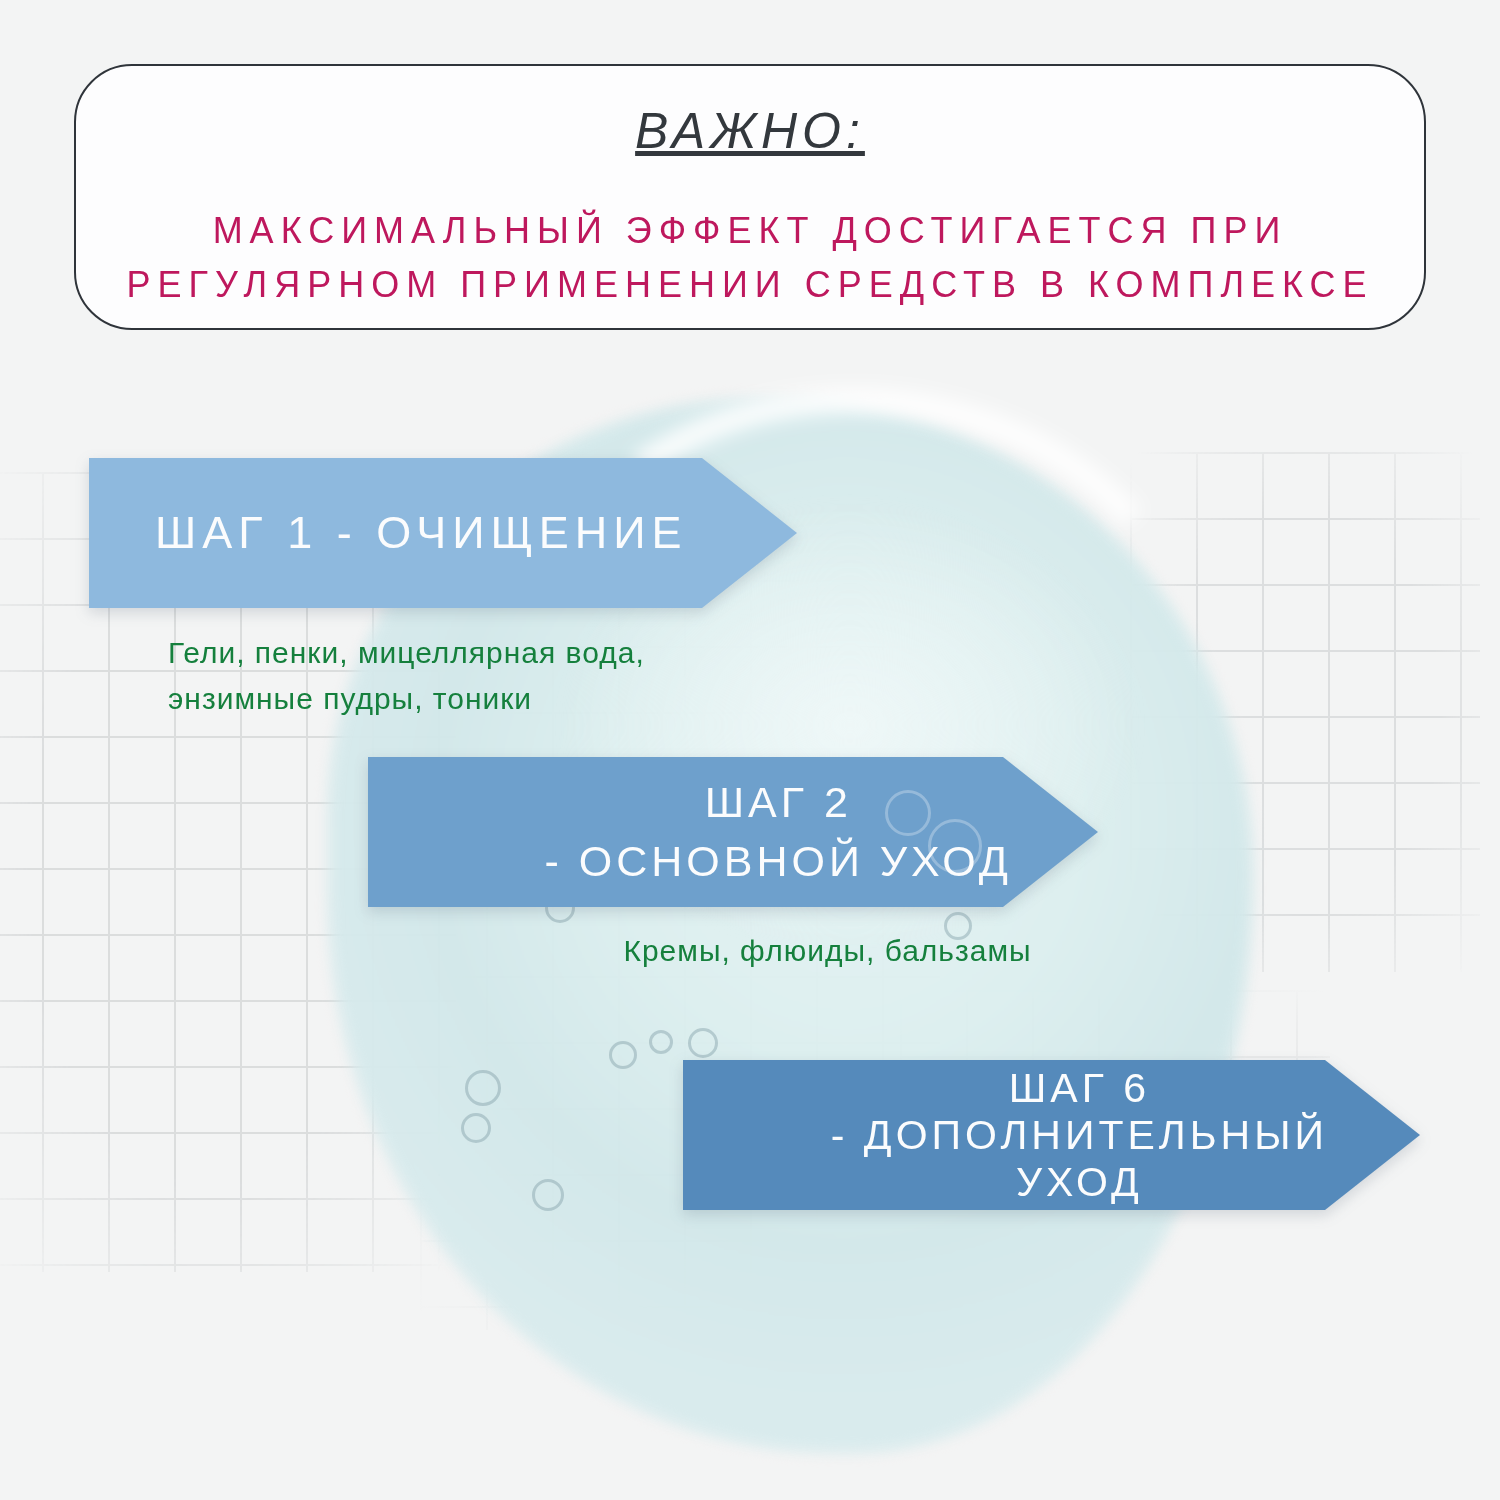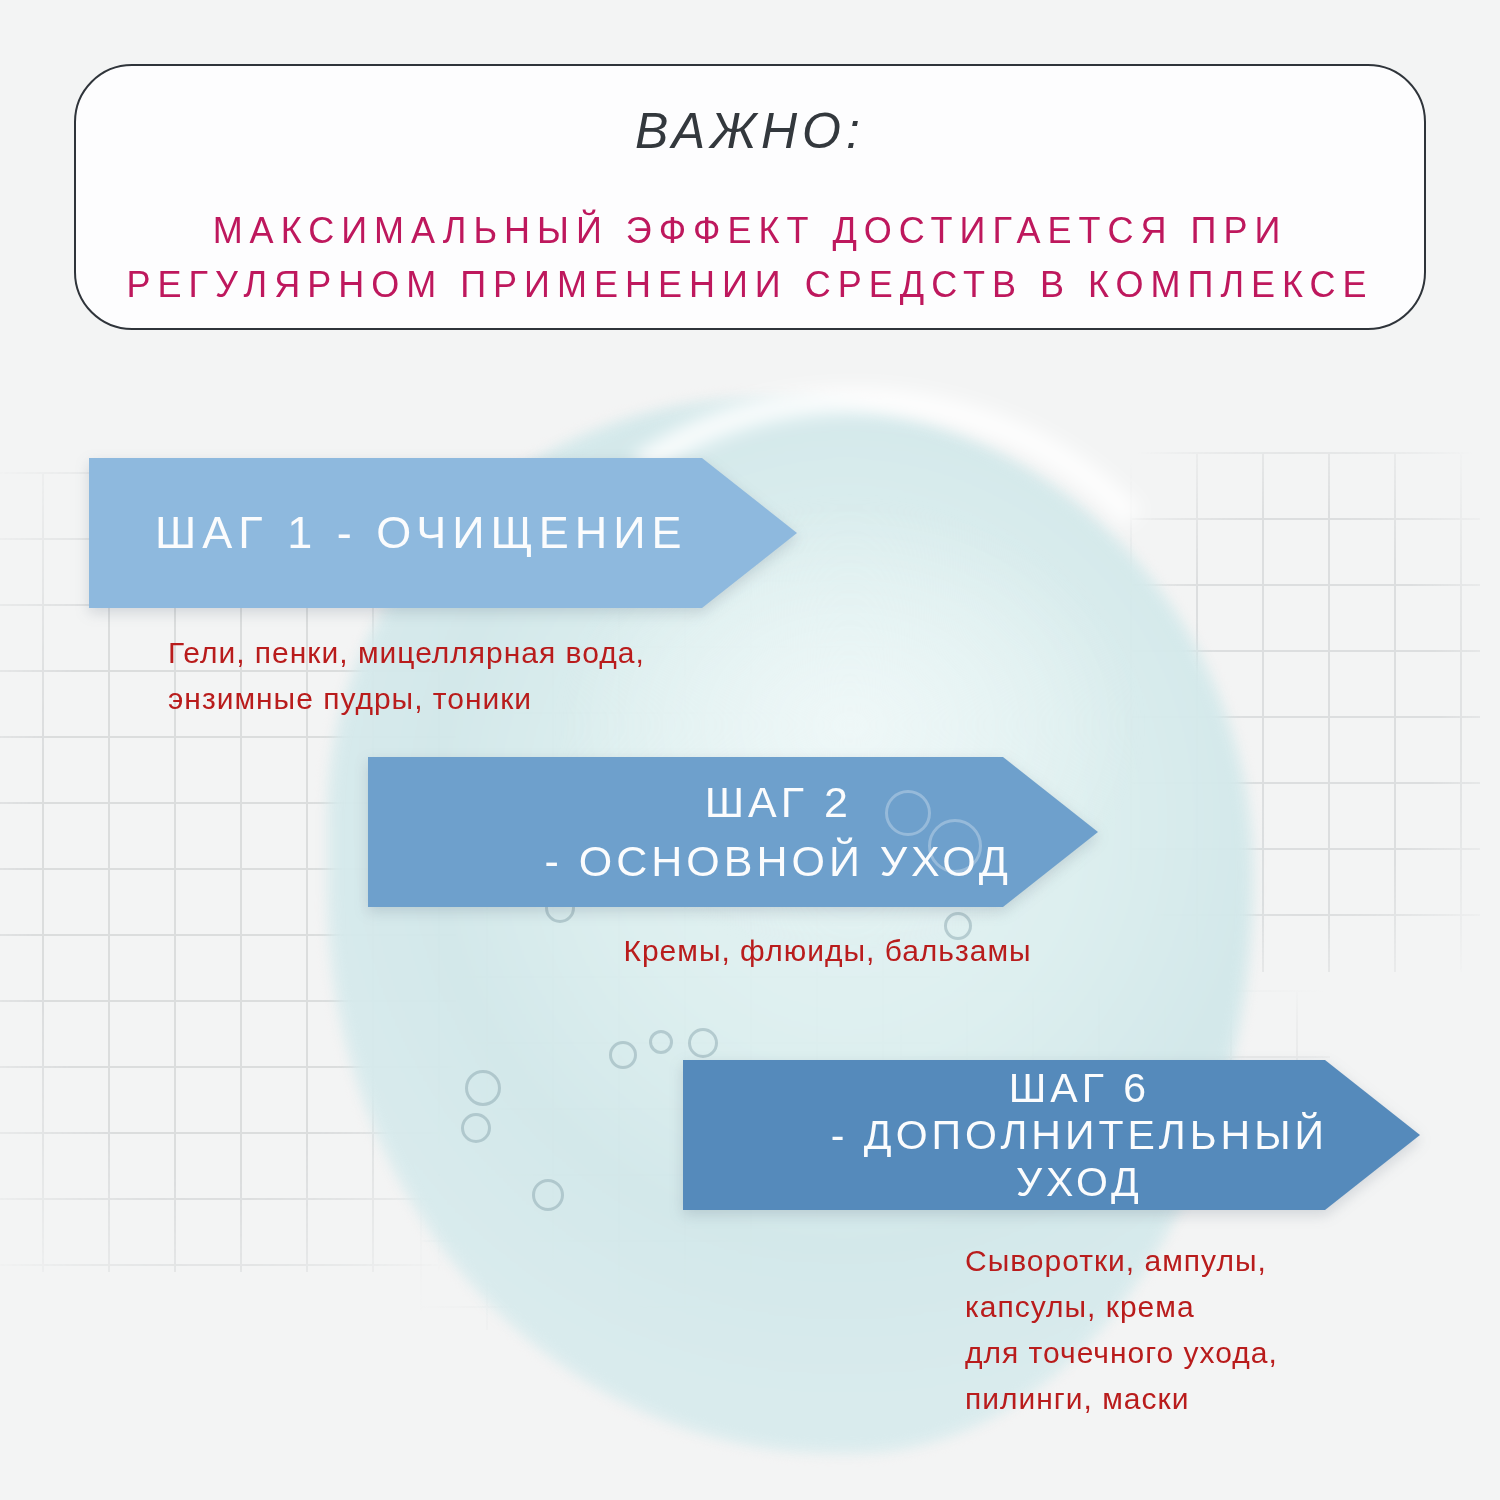--- a/index.html
+++ b/index.html
@@ -52,21 +52,21 @@
   .bubble.on-banner{border-color:rgba(255,255,255,.28);}
   
   .notice{
     position:absolute;left:74px;top:64px;width:1352px;height:266px;
     background:#fdfdfe;border:2px solid #2f343a;border-radius:58px;
     box-sizing:border-box;
   }
   .notice-title{
     position:absolute;left:0;top:36px;width:100%;
     text-align:center;font-style:italic;font-size:50px;
-    letter-spacing:5px;color:#33383d;
+    letter-spacing:5px;color:#33383d;text-decoration:underline;
   }
   .notice-body{
     position:absolute;left:0;top:138px;width:100%;
     text-align:center;font-size:36px;line-height:54px;
     letter-spacing:7px;color:#be185d;white-space:pre-line;
   }
   
   .banner-wrap{position:absolute;filter:drop-shadow(0 5px 7px rgba(60,80,100,.18));}
   .banner{
     width:100%;height:100%;
@@ -81,21 +81,21 @@
     font-size:45px;letter-spacing:6px;}
   .wrap2{left:368px;top:757px;width:730px;height:150px;}
   .title2{right:86px;top:50%;transform:translateY(-50%);
     text-align:center;font-size:43px;line-height:59px;letter-spacing:4px;}
   .wrap3{left:683px;top:1060px;width:737px;height:150px;}
   .title3{right:92px;top:50%;transform:translateY(-50%);
     text-align:center;font-size:41px;line-height:47px;letter-spacing:4px;}
   
   .desc{
     position:absolute;font-size:30px;line-height:46px;
-    letter-spacing:1px;color:#b91c1c;white-space:pre-line;
+    letter-spacing:1px;color:#15803d;white-space:pre-line;
   }
   .desc1{left:168px;top:630px;text-align:left;}
   .desc2{left:620px;top:928px;width:415px;text-align:center;}
   .desc3{left:965px;top:1238px;text-align:left;}
 </style>
 </head>
 <body>
 
 <div class="canvas">
 
@@ -143,18 +143,14 @@
   </div>
   <div class="desc desc2">Кремы, флюиды, бальзамы</div>
 
   <div class="banner-wrap wrap3">
     <div class="banner" style="background-color: rgb(85, 138, 187);">
       <div class="banner-title title3">ШАГ 6
 - ДОПОЛНИТЕЛЬНЫЙ
 УХОД</div>
     </div>
   </div>
-  <div class="desc desc3">Сыворотки, ампулы,
-капсулы, крема
-для точечного ухода,
-пилинги, маски</div>
 
 </div>
 
 </body></html>

